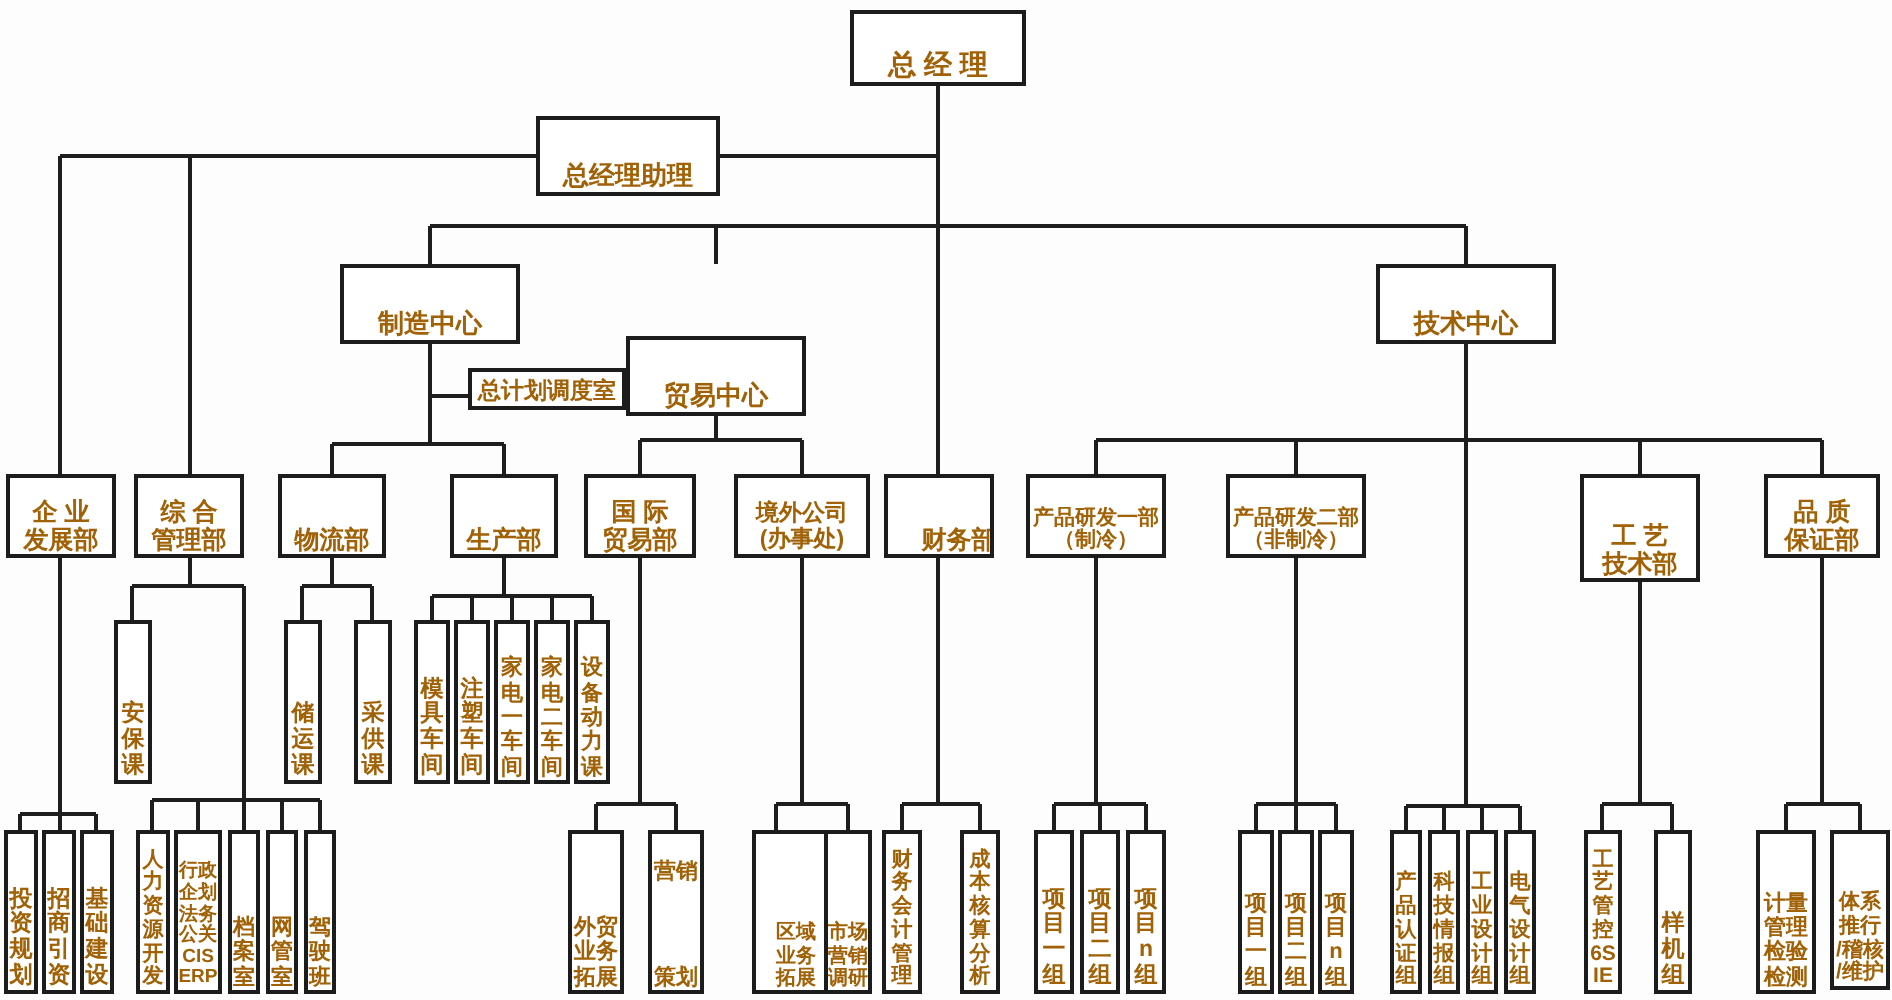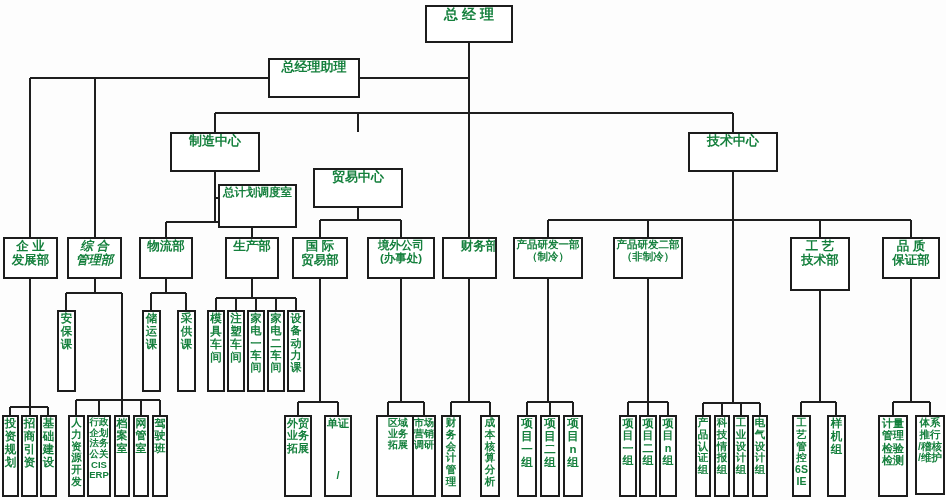--- a/index.html
+++ b/index.html
@@ -4,22 +4,22 @@
 <style>
   html,body{margin:0;padding:0;background:#ffffff;}
   #canvas{
     position:relative;width:946px;height:500px;background:#fdfdfd;
     font-family:"Liberation Sans","DejaVu Sans",sans-serif;overflow:hidden;
   }
   #wires{position:absolute;left:0;top:0;width:946px;height:500px;}
   #wires line{stroke:#1e1e1e;stroke-width:2;}
   .node{
     position:absolute;box-sizing:border-box;border:2px solid #1c1c1c;background:#ffffff;
-    display:flex;flex-direction:column;justify-content:flex-start;align-items:center;
-    font-weight:bold;color:#15803d;text-align:center;line-height:1.12;overflow:hidden;
+    display:flex;flex-direction:column;justify-content:flex-end;align-items:center;
+    font-weight:bold;color:#a16207;text-align:center;line-height:1.12;overflow:hidden;
   }
   .node .ln{white-space:pre;}
 </style>
 </head>
 <body>
 
 <div id="canvas">
   <svg id="wires" xmlns="http://www.w3.org/2000/svg" viewBox="0 0 946 500">
       <line x1="469" y1="43" x2="469" y2="237"></line>
       <line x1="360" y1="78" x2="469" y2="78"></line>
@@ -116,28 +116,28 @@
       </div>
       <div class="node" style="left: 170px; top: 132px; width: 90px; height: 40px; font-size: 13px;">
         <div class="ln">制造中心</div>
       </div>
       <div class="node" style="left: 313px; top: 132px; width: 90px; height: 40px; font-size: 13px; margin-top: 36px;">
         <div class="ln">贸易中心</div>
       </div>
       <div class="node" style="left: 688px; top: 132px; width: 90px; height: 40px; font-size: 13px;">
         <div class="ln">技术中心</div>
       </div>
-      <div class="node" style="left: 218px; top: 184px; width: 79px; height: 44px; font-size: 11.5px;">
+      <div class="node" style="left: 234px; top: 184px; width: 79px; height: 21px; font-size: 11.5px;">
         <div class="ln">总计划调度室</div>
       </div>
       <div class="node" style="left: 3px; top: 237px; width: 55px; height: 42px; font-size: 12.5px;">
         <div class="ln">企 业</div>
         <div class="ln">发展部</div>
       </div>
-      <div class="node" style="left: 67px; top: 237px; width: 55px; height: 42px; font-size: 12.5px; font-style: italic;">
+      <div class="node" style="left: 67px; top: 237px; width: 55px; height: 42px; font-size: 12.5px;">
         <div class="ln">综 合</div>
         <div class="ln">管理部</div>
       </div>
       <div class="node" style="left: 139px; top: 237px; width: 54px; height: 42px; font-size: 12.5px;">
         <div class="ln">物流部</div>
       </div>
       <div class="node" style="left: 225px; top: 237px; width: 54px; height: 42px; font-size: 12.5px;">
         <div class="ln">生产部</div>
       </div>
       <div class="node" style="left: 292px; top: 237px; width: 56px; height: 42px; font-size: 12.5px;">

